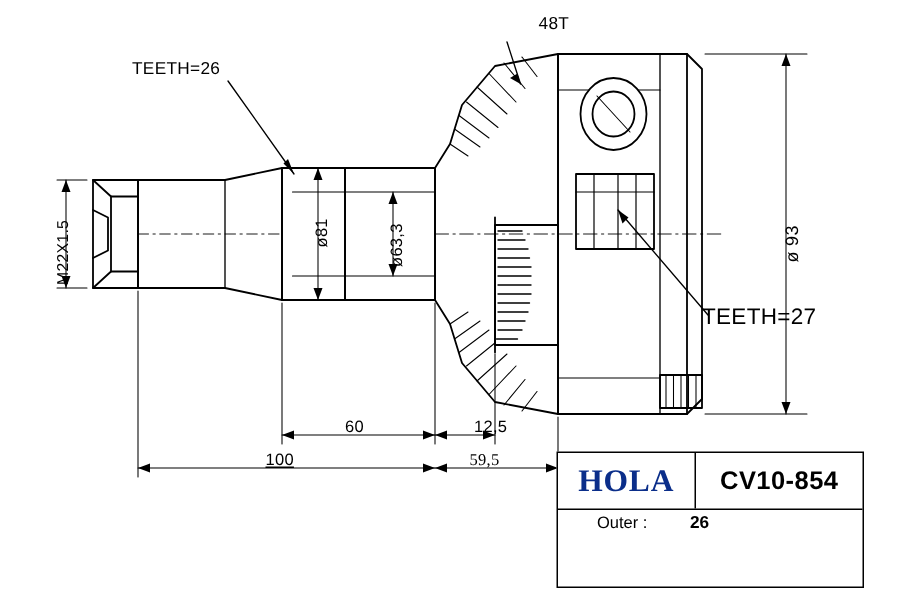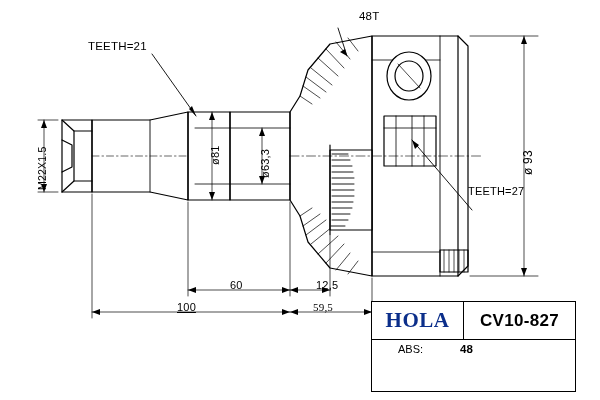--- a/index.html
+++ b/index.html
@@ -250,46 +250,46 @@
       </g>
 
       <g stroke-width="0.7">
         <path d="M290 312 L372 312"></path>
         <polygon points="290,312 298,309 298,315" fill="#000" stroke="none"></polygon>
         <polygon points="372,312 364,309 364,315" fill="#000" stroke="none"></polygon>
       </g>
     </g>
   </svg>
 
-  <div class="lbl" style="left:88px; top:40px; font-size:11.5px;">TEETH=21</div>
+  <div class="lbl" style="left:88px; top:40px; font-size:11.5px;">TEETH=26</div>
 
   <div class="lbl" style="left:311px; top:10px; font-size:11.5px;margin-left:48px;">48T</div>
 
-  <div class="lbl" style="left:468px; top:185px; font-size:11px;">TEETH=27</div>
+  <div class="lbl" style="left:468px; top:203px; font-size:15px;">TEETH=27</div>
 
   <div class="lbl vert" style="left:36px; top:190px; font-size:10.5px;">M22X1.5</div>
 
   <div class="lbl vert" style="left:209px; top:165px; font-size:11px;">ø81</div>
 
   <div class="lbl vert" style="left:259px; top:178px; font-size:11px;">ø63,3</div>
 
   <div class="lbl vert" style="left:521px; top:175px; font-size:12px;">ø 93</div>
 
   <div class="lbl" style="left:230px; top:279px;">60</div>
 
   <div class="lbl" style="left:316px; top:279px;">12,5</div>
 
   <div class="lbl" style="left:177px; top:301px;text-decoration:underline;">100</div>
 
   <div class="lbl" style="left:313px; top:301px;font-family:Liberation Serif, serif;">59,5</div>
 
   <div id="brandbox">
     <div id="brandrow">
       <div id="brandname" style="color: rgb(11, 46, 138);">HOLA</div>
-      <div id="partno">CV10-827</div>
+      <div id="partno">CV10-854</div>
     </div>
     <div class="specrow">
-      <div class="speckey">ABS:</div>
-      <div class="specval">48</div>
+      <div class="speckey">Outer :</div>
+      <div class="specval">26</div>
     </div>
   </div>
 
 </div>
 
 </body></html>

